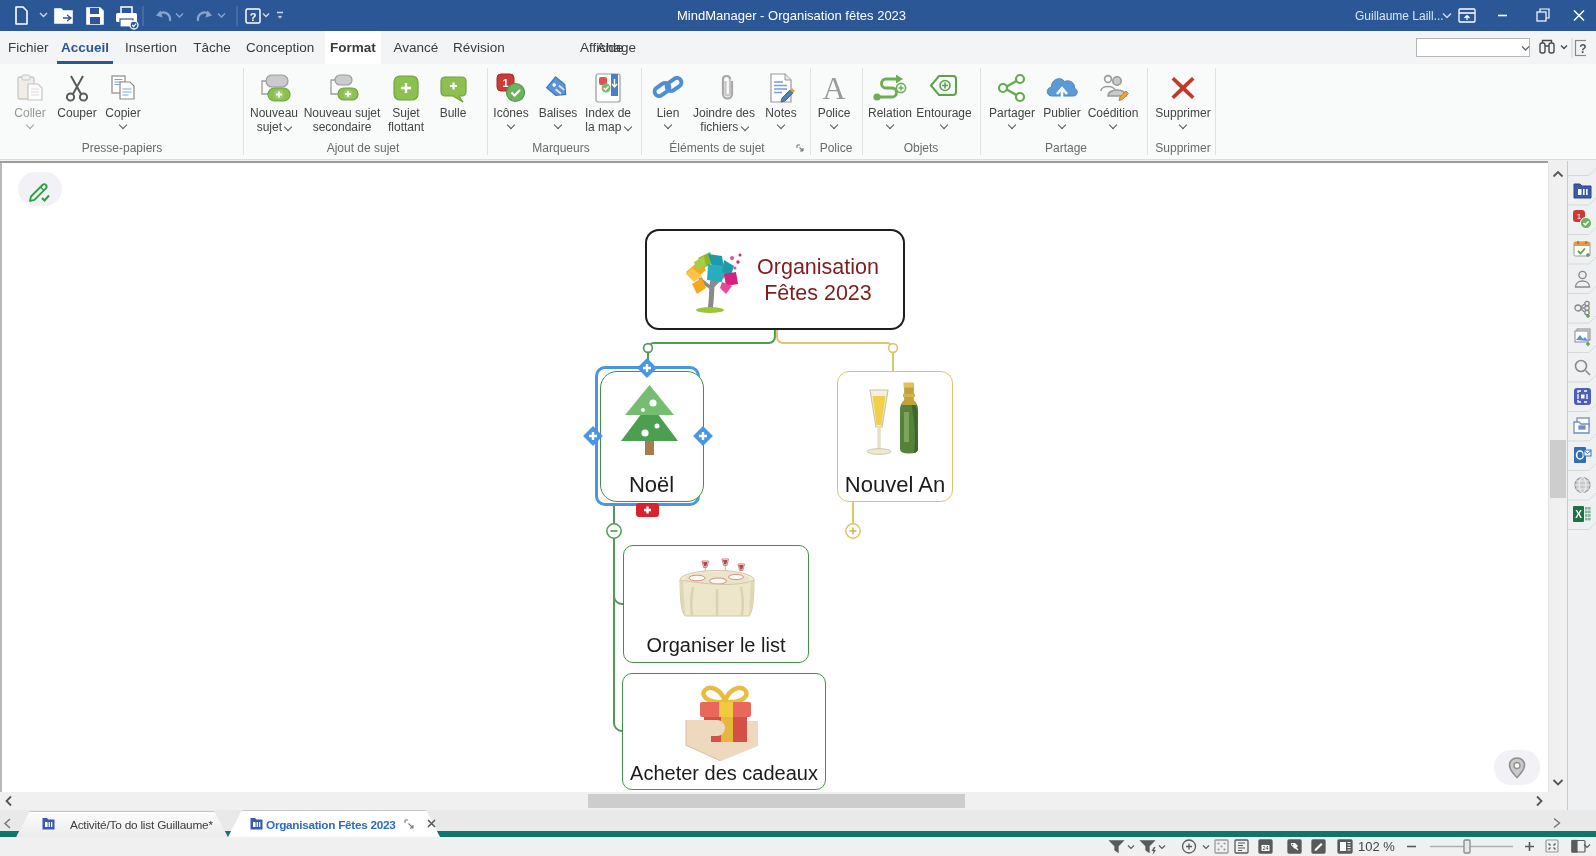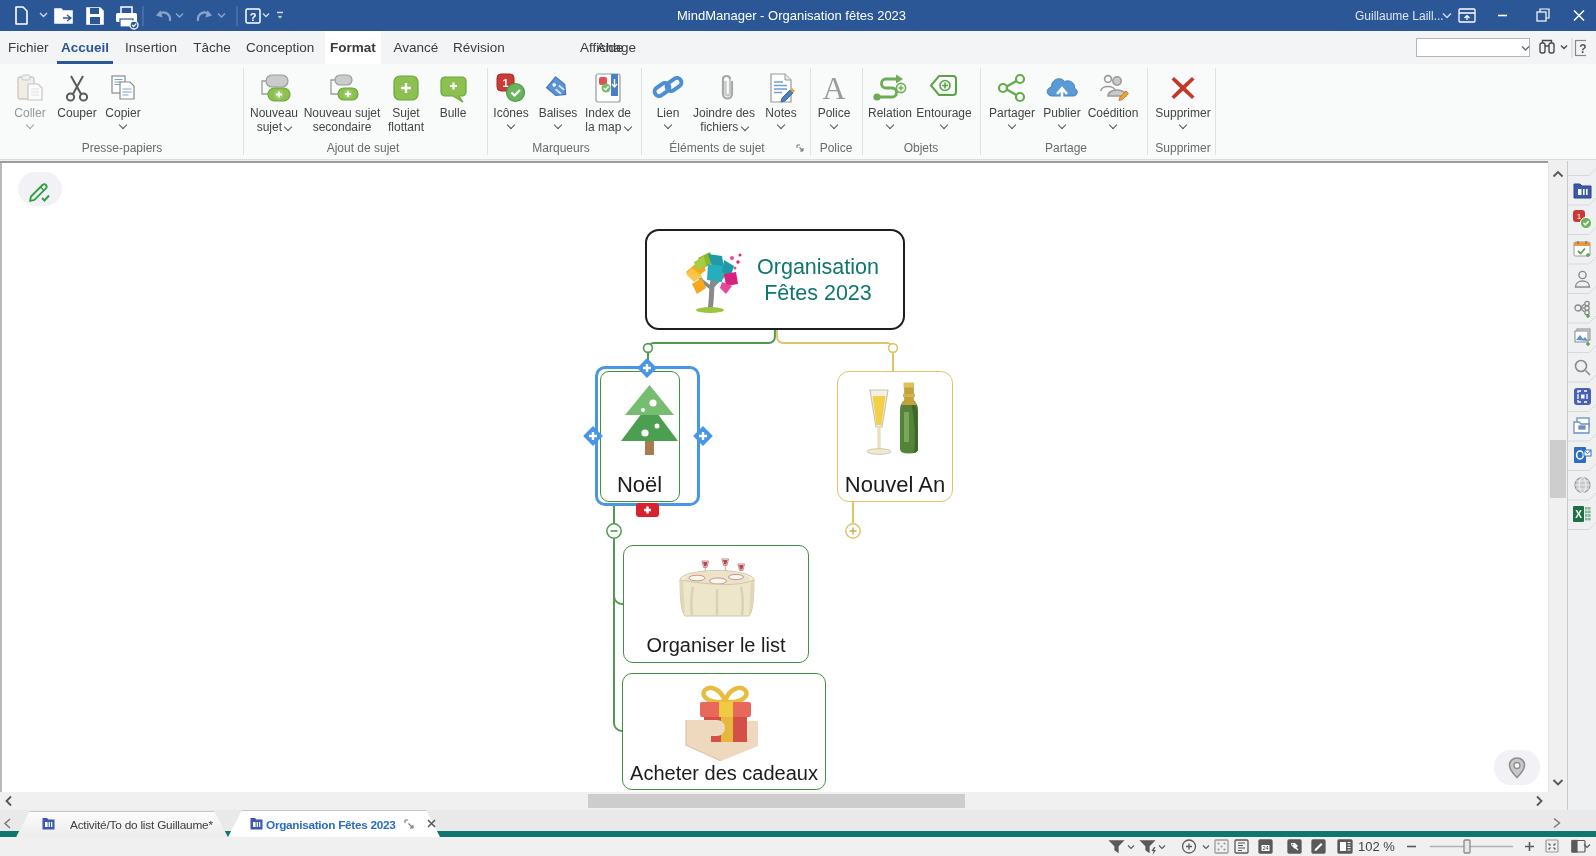--- a/index.html
+++ b/index.html
@@ -425,25 +425,25 @@
           <path d="M28 16 L44 18 L42 34 L27 32 Z" fill="#27aebc"></path>
           <path d="M44 12 L54 18 L50 30 L42 24 Z" fill="#1e9aa8"></path>
           <path d="M44 26 L56 24 L58 36 L46 38 Z" fill="#d6217e"></path>
           <path d="M42 34 L52 38 L46 46 L40 40 Z" fill="#e5499a"></path>
           <circle cx="52" cy="10" r="2" fill="#e5499a"></circle>
           <circle cx="58" cy="14" r="1.7" fill="#d6217e"></circle>
           <circle cx="55" cy="20" r="1.5" fill="#e5499a"></circle>
           <circle cx="60" cy="7" r="1.5" fill="#d6217e"></circle>
           <ellipse cx="30" cy="62" rx="14" ry="3" fill="#9bc53d"></ellipse>
         </svg>
-        <div class="ntxt" style="left:82px;top:23px;width:178px;font-size:21.5px;line-height:26px;color:#0f766e;">Organisation<br>Fêtes 2023</div>
+        <div class="ntxt" style="left:82px;top:23px;width:178px;font-size:21.5px;line-height:26px;color:#7f1d1d;">Organisation<br>Fêtes 2023</div>
       </div>
 
       <div class="abs" style="left:593px;top:203px;width:105px;height:140px;border:3px solid #4896e4;border-radius:10px;background:#fff;"></div>
-      <div class="node" style="left:597.5px;top:207.5px;width:80px;height:131px;border:1.6px solid #3f9245;border-radius:9px;">
+      <div class="node" style="left:597.5px;top:207.5px;width:104px;height:131px;border:1.6px solid #3f9245;border-radius:17px;">
         <svg class="abs" width="70" height="76" style="left:13px;top:10px" viewBox="0 0 70 76">
           <rect x="31" y="59" width="9" height="14" fill="#a97c50"></rect>
           <path d="M35.5 21 L64 59 H7 Z" fill="#4c9e50"></path>
           <path d="M35.5 3 L60 33 H11 Z" fill="#76bd72"></path>
           <circle cx="39" cy="21" r="3.6" fill="#fff"></circle>
           <circle cx="29" cy="28" r="2" fill="#fff"></circle>
           <circle cx="43" cy="44" r="2.5" fill="#fff"></circle>
           <circle cx="31" cy="51" r="3.6" fill="#fff"></circle>
         </svg>
         <div class="ntxt" style="left:0;top:100px;font-size:22px;">Noël</div>

